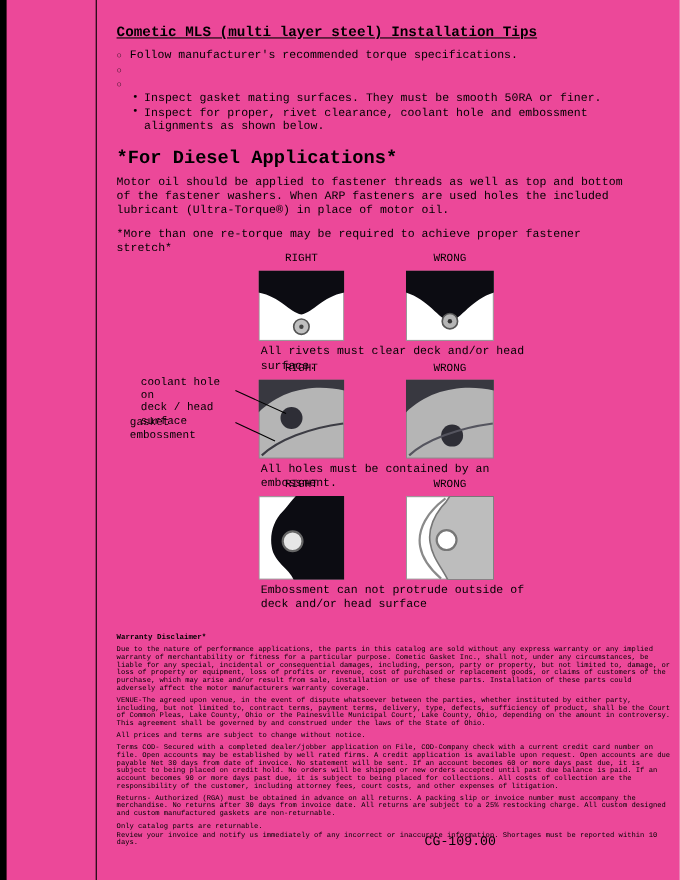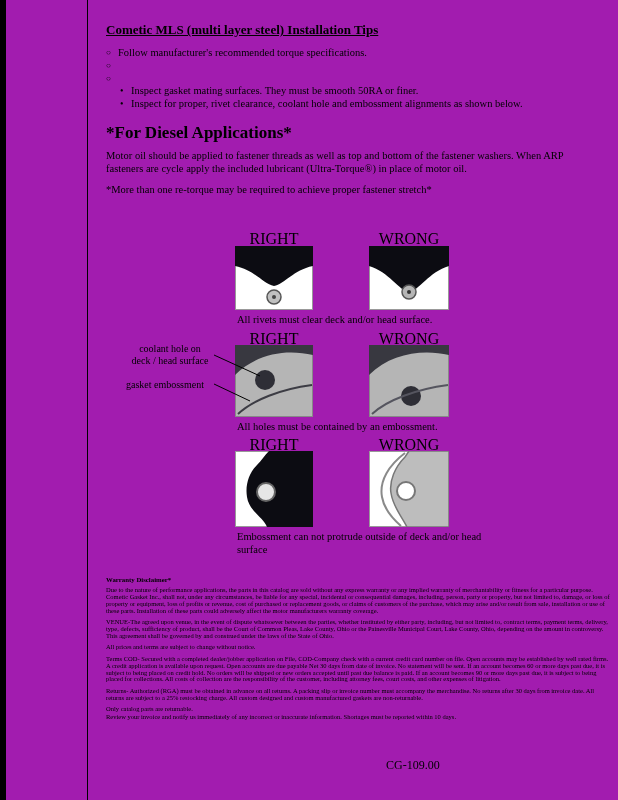--- a/index.html
+++ b/index.html
@@ -1,41 +1,41 @@
 <!DOCTYPE html>
 <html><head>
 <meta charset="utf-8">
 <style>
   html,body { margin:0; padding:0; background:#e8e8e8; }
   .page {
     position:relative; width:618px; height:800px; margin:0 auto;
-    background:#a21caf; overflow:hidden;
-    font-family:Liberation Serif, serif; color:#000;
+    background:#ec4899; overflow:hidden;
+    font-family:Liberation Mono, monospace; color:#000;
   }
   .left-strip { position:absolute; left:0; top:0; width:6px; height:800px; background:#000; }
   .vrule { position:absolute; left:87px; top:0; width:1px; height:800px; background:#000; }
 
   .content { position:absolute; left:106px; top:22px; width:492px; }
   .doc-title { font-size:13px; font-weight:bold; text-decoration:underline; margin:0 0 8px 0; }
 
   .bullet-row { font-size:10.5px; line-height:13px; display:flex; }
   .b-marker { width:12px; flex:0 0 12px; font-size:8px; line-height:13px; }
   .sub-bullet-row { font-size:10.5px; line-height:12.5px; display:flex; margin-left:14px; }
   .sb-marker { width:11px; flex:0 0 11px; font-size:10px; line-height:12.5px; }
 
   .diesel-heading { font-size:17px; font-weight:bold; margin:13px 0 0 0; }
   .para { font-size:10.5px; line-height:13px; margin:8px 0 0 0; width:478px; }
   .para.first { margin-top:6px; }
 
   
-  .dg-label { position:absolute; font-size:16px; text-align:center; width:78px; }
+  .dg-label { position:absolute; font-size:10px; text-align:center; width:78px; }
   .dg-panel { position:absolute; }
   .dg-panel svg { display:block; }
   .dg-caption { position:absolute; font-size:10.5px; line-height:12.5px; }
-  .callout { position:absolute; font-size:10px; line-height:11.5px; text-align:center; }
+  .callout { position:absolute; font-size:10px; line-height:11.5px; text-align:left; }
   .overlay { position:absolute; left:0; top:0; pointer-events:none; }
 
   
   .warranty { position:absolute; left:106px; top:576px; width:504px; }
   .warranty-heading { font-size:6.8px; font-weight:bold; margin:0 0 4px 0; }
   .wpara { font-size:6.5px; line-height:6.9px; margin:0 0 4.5px 0; text-align:left; }
   .wpara.tight { margin-bottom:1px; }
 
   .footer { position:absolute; left:386px; top:758px; font-size:12px; }
 </style>
@@ -62,21 +62,21 @@
     <div class="sub-bullet-row">
       <span class="sb-marker">•</span>
       <span>Inspect gasket mating surfaces.  They must be smooth 50RA or finer.</span>
     </div>
     <div class="sub-bullet-row">
       <span class="sb-marker">•</span>
       <span>Inspect for proper, rivet clearance, coolant hole and embossment alignments as shown below.</span>
     </div>
 
     <div class="diesel-heading">*For Diesel Applications*</div>
-    <div class="para first">Motor oil should be applied to fastener threads as well as top and bottom of the fastener washers. When ARP fasteners are cycle apply the included lubricant (Ultra-Torque®) in place of motor oil.</div>
+    <div class="para first">Motor oil should be applied to fastener threads as well as top and bottom of the fastener washers. When ARP fasteners are used holes the included lubricant (Ultra-Torque®) in place of motor oil.</div>
     <div class="para">*More than one re-torque may be required to achieve proper fastener stretch*</div>
   </div>
 
   <div class="dg-label" style="left:235px; top:230px;">RIGHT</div>
   <div class="dg-label" style="left:369px; top:230px; width:80px;">WRONG</div>
 
   <div class="dg-panel" style="left:235px; top:246px;">
     <svg width="78" height="64" viewBox="0 0 78 64">
       <rect x="0.5" y="0.5" width="77" height="63" fill="#ffffff" stroke="#999999"></rect>
       <path d="M0,0 H78 V20 C58,24 50,38 39,40 C28,38 20,24 0,20 Z" fill="#0c0c12"></path>

